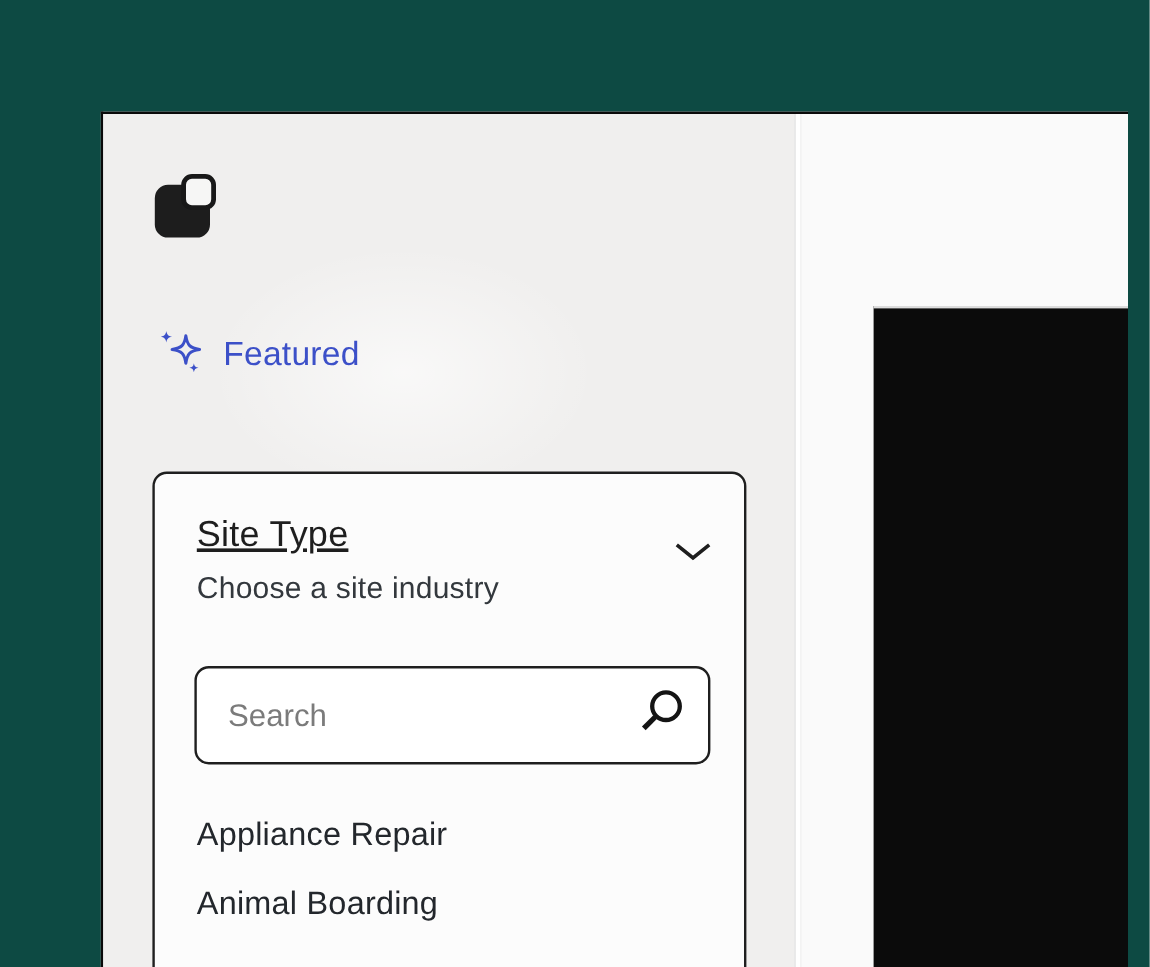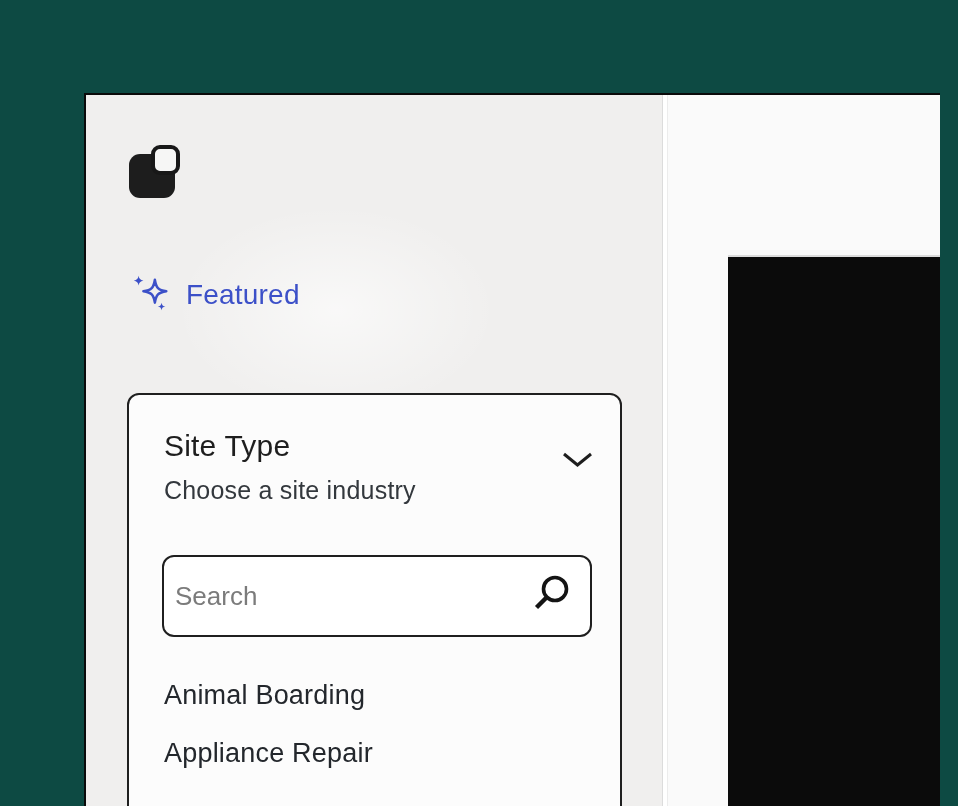--- a/index.html
+++ b/index.html
@@ -85,20 +85,21 @@
     border-radius:12px;
   }
   .card-header{
     position:absolute; left:35px; top:34px; right:70px;
   }
   .card-title{
     font-size:30px;
     font-weight:500;
     color:var(--text-dark);
     letter-spacing:0.2px;
+    text-decoration:underline;
   }
   .card-subtitle{
     margin-top:13px;
     font-size:25px;
     font-weight:400;
     color:var(--text-subtle);
     letter-spacing:0.2px;
   }
   .chevron{
     position:absolute; top:57px; right:27px;
@@ -111,21 +112,21 @@
     width:430px; height:82px;
   }
   .search-input{
     width:100%; height:100%;
     background:#ffffff;
     border:2px solid var(--card-border-color);
     border-radius:12px;
     font-family:"Liberation Sans", sans-serif;
     font-size:26px;
     color:var(--text-dark);
-    padding:0 76px 0 11px;
+    padding:0 76px 0 26px;
     outline:none;
   }
   .search-input::placeholder{color:var(--placeholder-gray);opacity:1;}
   .search-icon{
     position:absolute; right:20px; top:50%;
     transform:translateY(-50%);
     pointer-events:none;
   }
 
   
@@ -201,22 +202,22 @@
         <input class="search-input" type="text" placeholder="Search" style="">
         <span class="search-icon">
           <svg width="42" height="42" viewBox="0 0 42 42" fill="none">
             <circle cx="25" cy="16" r="11.5" stroke="#141414" stroke-width="3.6"></circle>
             <path d="M16 25 L6.5 34.5" stroke="#141414" stroke-width="4.4"></path>
           </svg>
         </span>
       </div>
 
       <div class="industry-list">
+          <div class="industry-item">Appliance Repair</div>
           <div class="industry-item">Animal Boarding</div>
-          <div class="industry-item">Appliance Repair</div>
         </div>
 
     </section>
   </aside>
 
   <div class="divider"></div>
 
   <main class="content">
     <div class="preview-rect"></div>
   </main>

